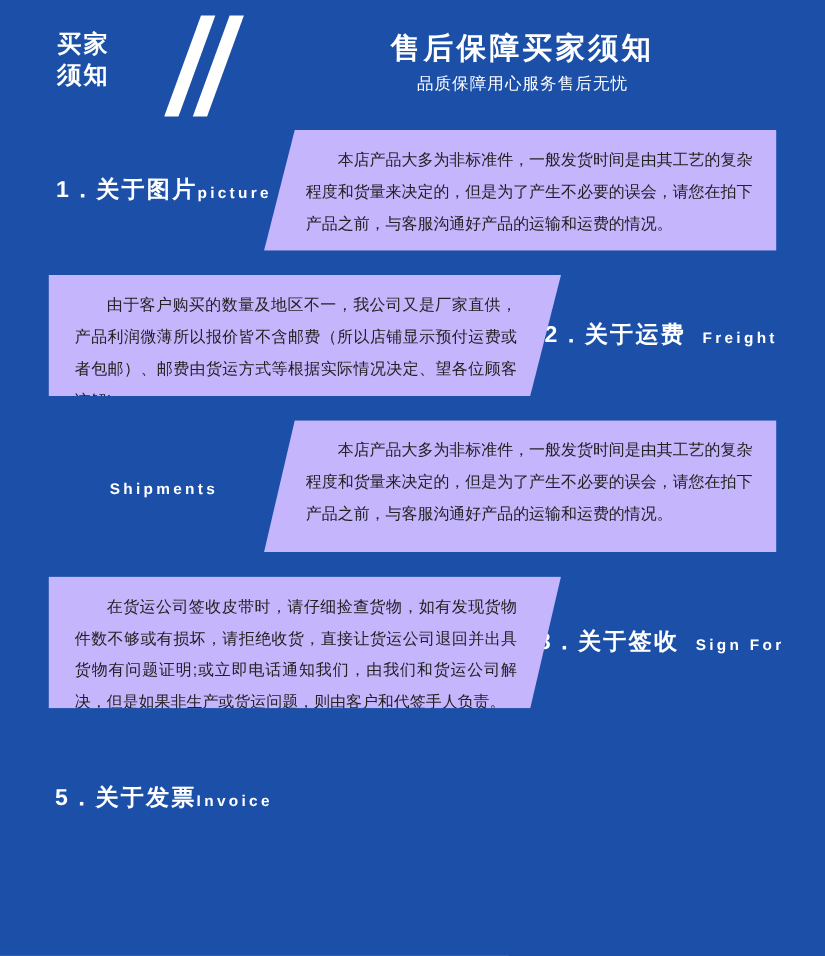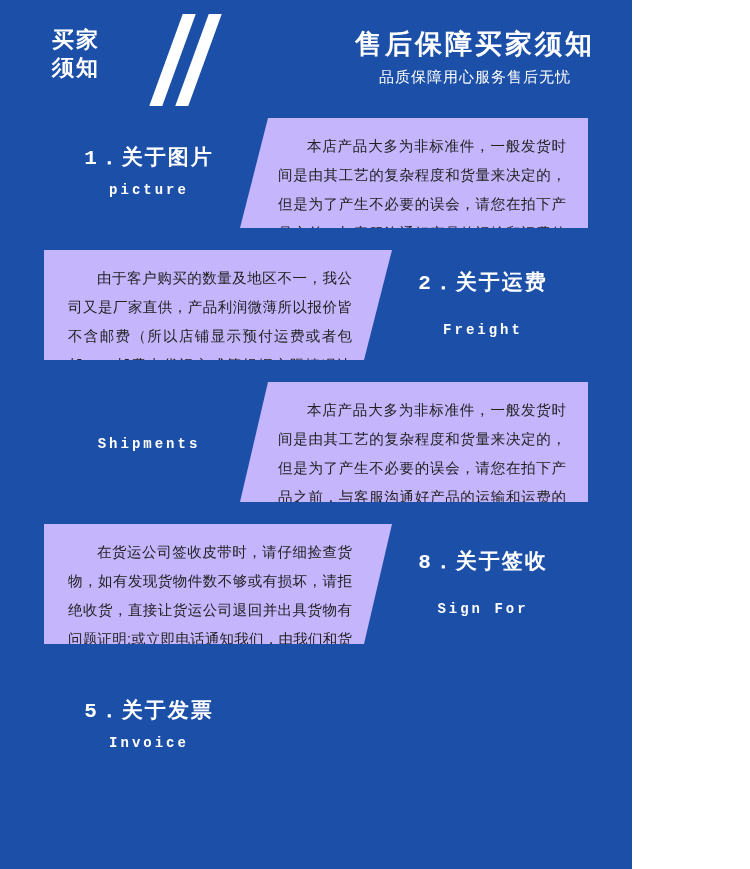--- a/index.html
+++ b/index.html
@@ -8,21 +8,21 @@
   }
   body {
     width: 750px;
     height: 869px;
     background: #ffffff;
     font-family: "Liberation Sans", sans-serif;
     overflow: hidden;
   }
   .page {
     position: relative;
-    width: 632px;
+    width: 750px;
     height: 869px;
     background: #1b4fa8;
     box-sizing: border-box;
   }
 
   
   .header {
     position: relative;
     height: 118px;
     width: 100%;
@@ -90,24 +90,23 @@
   }
   .row.tall { height: 120px; }
 
   .label {
     position: absolute;
     top: 0;
     width: 210px;
     height: 100%;
     color: #ffffff;
     display: flex;
-    flex-direction: column;
+    flex-direction: row;
     justify-content: center;
     align-items: center;
-    font-family: Liberation Mono, monospace;
   }
   .label-cn {
     font-size: 21px;
     font-weight: bold;
     letter-spacing: 2px;
     line-height: 30px;
     white-space: nowrap;
   }
   .label-en {
     font-size: 14px;

